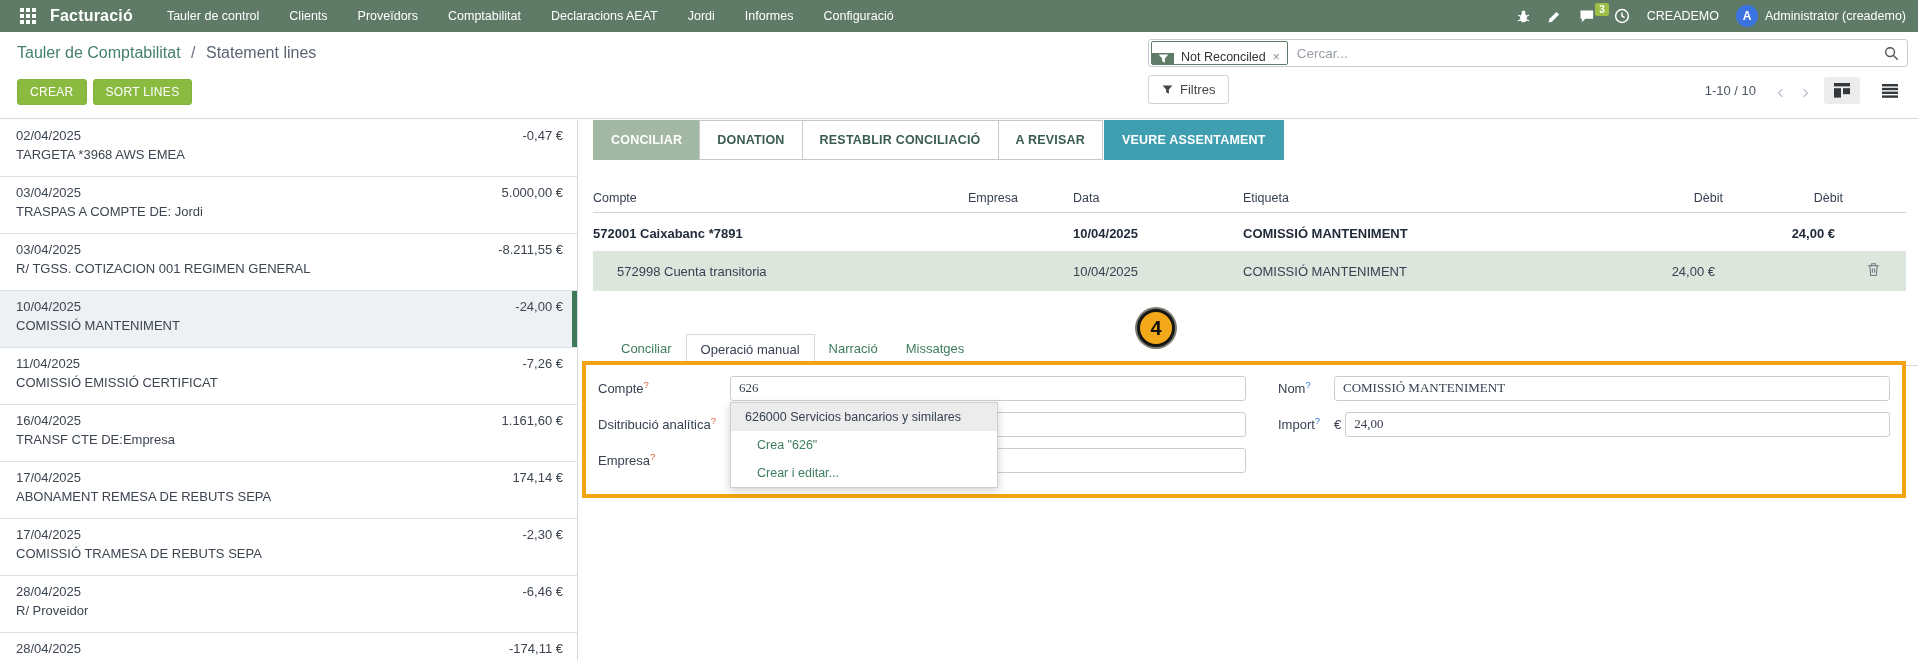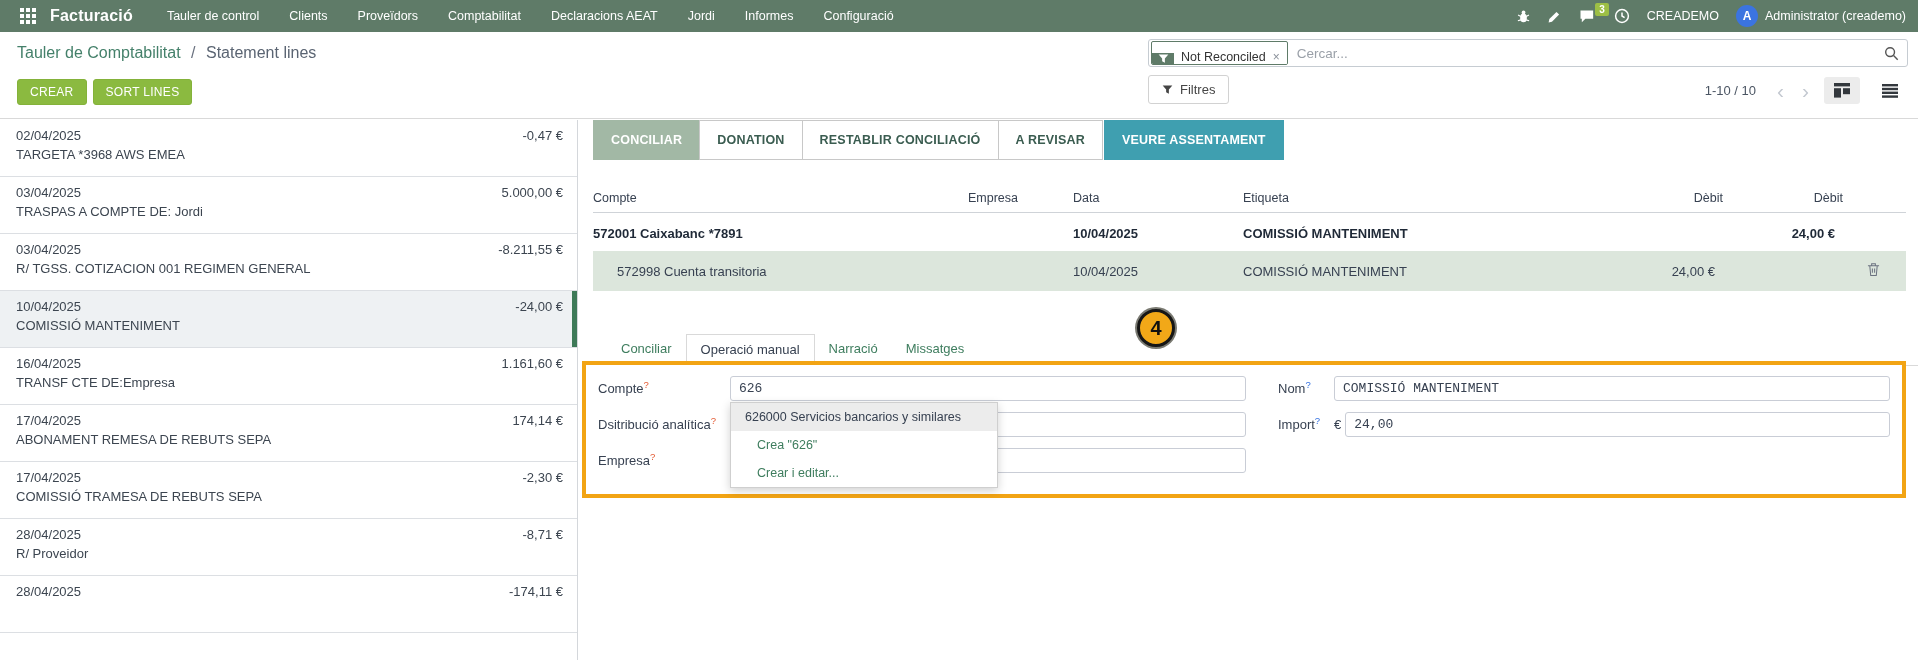--- a/index.html
+++ b/index.html
@@ -94,21 +94,21 @@
 
   .form-box { position:absolute; left:4px; right:12px; top:241px; height:137px;
               border:4px solid #f2a414; background:#fff; padding:10px 12px; display:flex; z-index:5; }
   .col-left { width:648px; position:relative; }
   .col-right { flex:1; padding-left:32px; }
   .f-row { display:flex; align-items:center; height:26px; margin-bottom:10px; }
   .f-label { width:132px; flex-shrink:0; font-size:13px; color:#374151; }
   .f-label sup { font-size:9.5px; }
   .sup-o { color:#e3572f; } .sup-b { color:#2d6cdf; }
   .f-input { flex:1; height:25px; border:1px solid #c9cdd6; border-radius:3px; padding:0 8px;
-             font-size:13px; color:#374151; background:#fff; outline:none; font-family:Liberation Mono, monospace; }
+             font-size:13px; color:#374151; background:#fff; outline:none; font-family:Liberation Serif, serif; }
   .col-right .f-label { width:56px; }
   .cur { font-size:13px; color:#374151; margin-right:4px; }
   .dropdown { position:absolute; left:132px; top:27px; width:268px; background:#fff;
               border:1px solid #cfcfcf; box-shadow:0 3px 9px rgba(0,0,0,.18); z-index:30; }
   .dd-item { font-size:12.5px; padding:7px 14px; cursor:pointer; }
   .dd-opt { background:#ececec; color:#374151; }
   .dd-act { color:#3e7d5e; padding-left:26px; }
 </style>
 </head>
 <body>
@@ -257,20 +257,27 @@
     </div>
     <div class="line-item selected">
       <div class="line-top">
           <span>10/04/2025</span>
           <span>-24,00 €</span>
         </div>
       <div class="line-label">COMISSIÓ MANTENIMENT</div>
     </div>
     <div class="line-item">
       <div class="line-top">
+          <span>11/04/2025</span>
+          <span>-7,26 €</span>
+        </div>
+      <div class="line-label">COMISSIÓ EMISSIÓ CERTIFICAT</div>
+    </div>
+    <div class="line-item">
+      <div class="line-top">
           <span>16/04/2025</span>
           <span>1.161,60 €</span>
         </div>
       <div class="line-label">TRANSF CTE DE:Empresa</div>
     </div>
     <div class="line-item">
       <div class="line-top">
           <span>17/04/2025</span>
           <span>174,14 €</span>
         </div>
@@ -279,21 +286,21 @@
     <div class="line-item">
       <div class="line-top">
           <span>17/04/2025</span>
           <span>-2,30 €</span>
         </div>
       <div class="line-label">COMISSIÓ TRAMESA DE REBUTS SEPA</div>
     </div>
     <div class="line-item">
       <div class="line-top">
           <span>28/04/2025</span>
-          <span>-8,71 €</span>
+          <span>-6,46 €</span>
         </div>
       <div class="line-label">R/ Proveidor</div>
     </div>
     <div class="line-item">
       <div class="line-top">
           <span>28/04/2025</span>
           <span>-174,11 €</span>
         </div>
       <div class="line-label"></div>
     </div>

